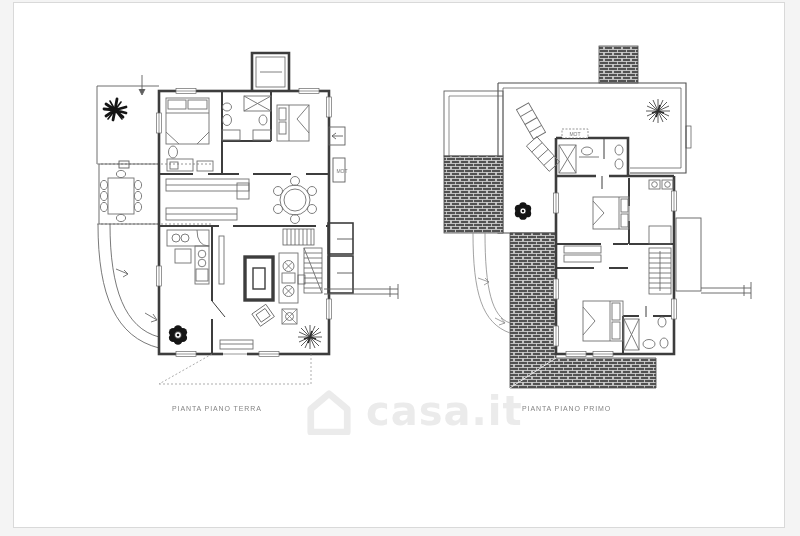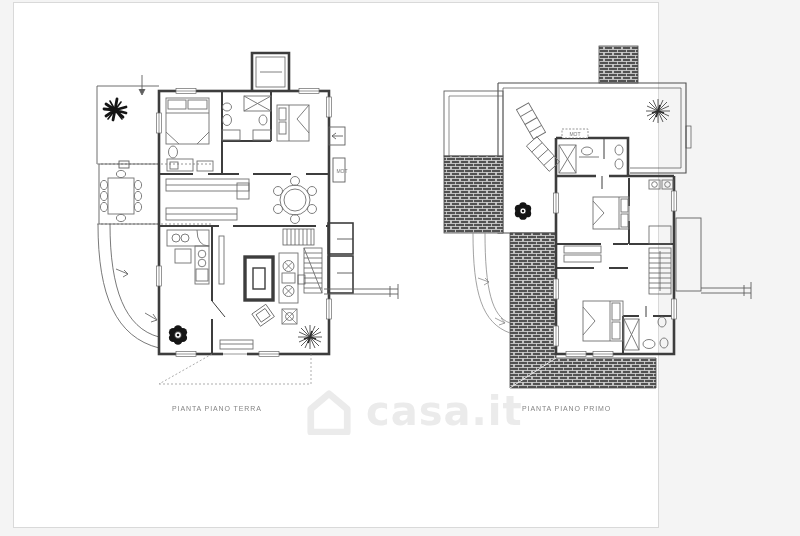--- a/index.html
+++ b/index.html
@@ -4,21 +4,21 @@
 <style>
   html,body{margin:0;padding:0;}
   body{
     width:800px;height:536px;
     background:#f4f4f4;
     font-family:"Liberation Sans", sans-serif;
     position:relative;overflow:hidden;
   }
   .stage{position:absolute;inset:0;}
   .panel{
-    position:absolute;left:13px;top:2px;width:646px;height:526px;
+    position:absolute;left:13px;top:2px;width:772px;height:526px;
     background:#ffffff;border:1px solid #d9d9d9;box-sizing:border-box;
   }
   svg{display:block;}
   .plan-svg{position:absolute;left:0;top:0;}
   .watermark{
     position:absolute;left:290px;top:382px;height:52px;
     display:flex;align-items:center;gap:12px;
     pointer-events:none;
   }
   .watermark .brand{

